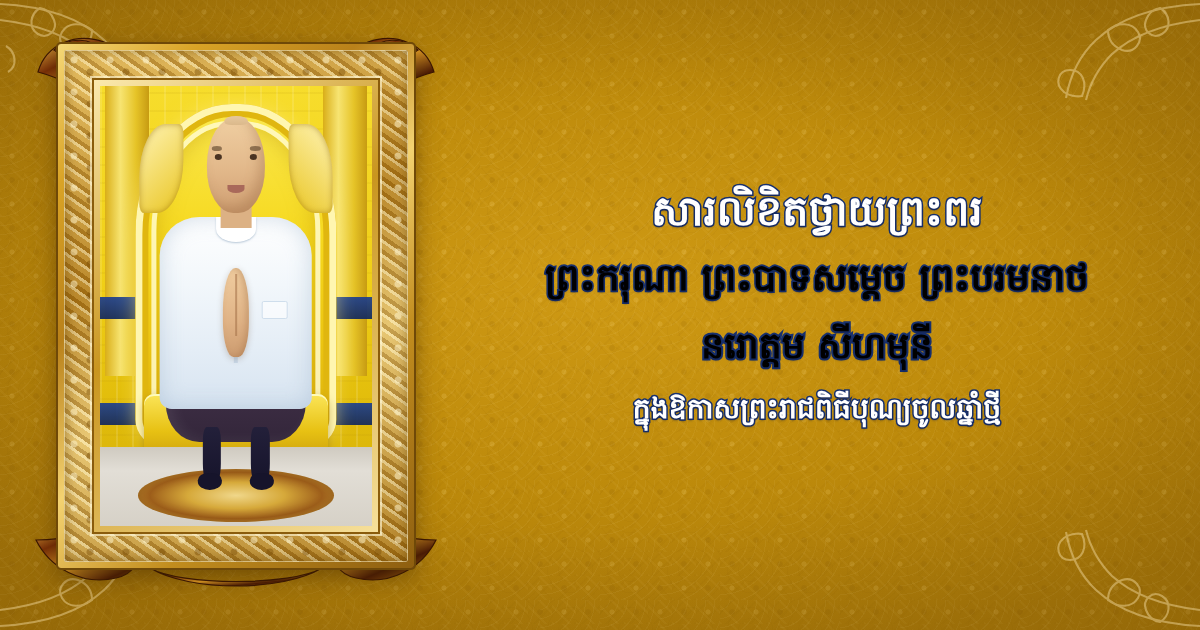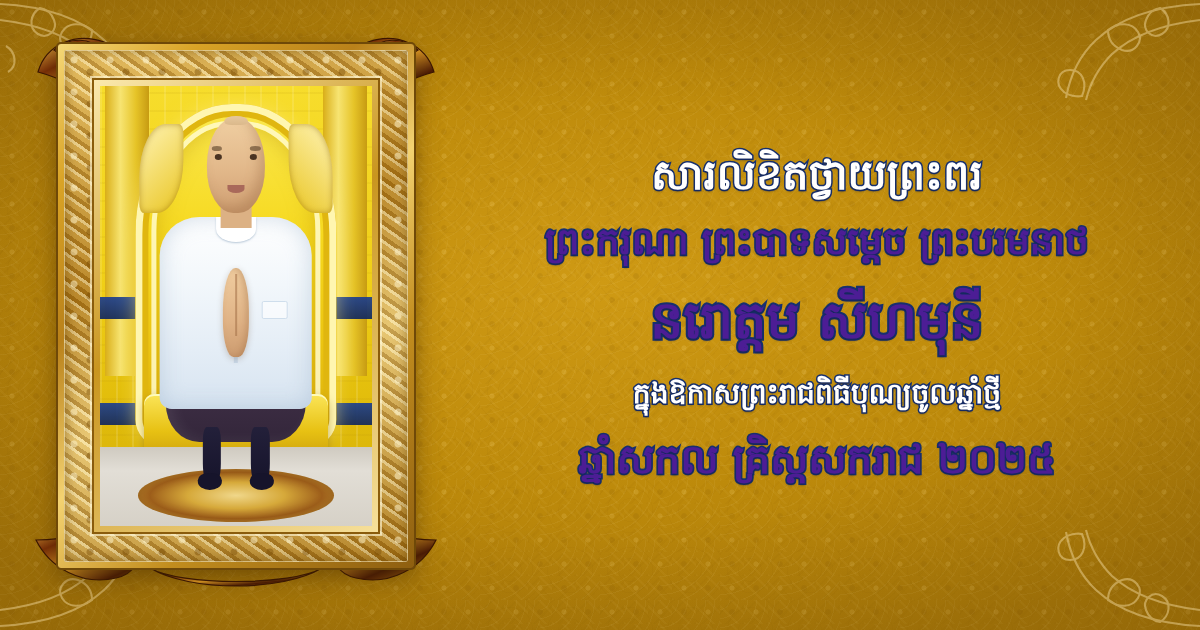--- a/index.html
+++ b/index.html
@@ -328,28 +328,28 @@
     letter-spacing: .2px;
     white-space: nowrap;
   }
   .tl-white {
     color: #ffffff;
     -webkit-text-stroke: 3px #17306e;
     paint-order: stroke fill;
     text-shadow: 0 2px 2px rgba(20,30,70,.45);
   }
   .tl-yellow {
-    color: #4c1d95;
+    color: #000000;
     -webkit-text-stroke: 3.2px #17306e;
     paint-order: stroke fill;
     text-shadow: 0 2px 2px rgba(20,30,70,.45);
   }
   .l1 { font-size: 41px; margin-bottom: 16px; }
   .l2 { font-size: 37px; margin-bottom: 22px; }
-  .l3 { font-size: 52px; -webkit-text-stroke-width: 4px; margin-bottom: 22px; }
+  .l3 { font-size: 36px; -webkit-text-stroke-width: 4px; margin-bottom: 22px; }
   .l4 { font-size: 28px; margin-bottom: 22px; }
   .l5 { font-size: 40px; }
 </style>
 </head>
 <body>
 
 <div class="stage">
 
   <div class="bg-base"></div>
   <div class="bg-damask"></div>
@@ -472,16 +472,15 @@
         </div>
       </div>
     </div>
   </div>
 
   <div class="text-col">
     <div class="tline tl-white l1">សារលិខិតថ្វាយព្រះពរ</div>
     <div class="tline tl-yellow l2">ព្រះករុណា ព្រះបាទសម្ដេច ព្រះបរមនាថ</div>
     <div class="tline tl-yellow l3">នរោត្តម សីហមុនី</div>
     <div class="tline tl-white l4">ក្នុងឱកាសព្រះរាជពិធីបុណ្យចូលឆ្នាំថ្មី</div>
-    <div class="tline tl-yellow l5">ឆ្នាំសកល គ្រិស្តសករាជ ២០២៥</div>
   </div>
 
 </div>
 
 </body></html>

